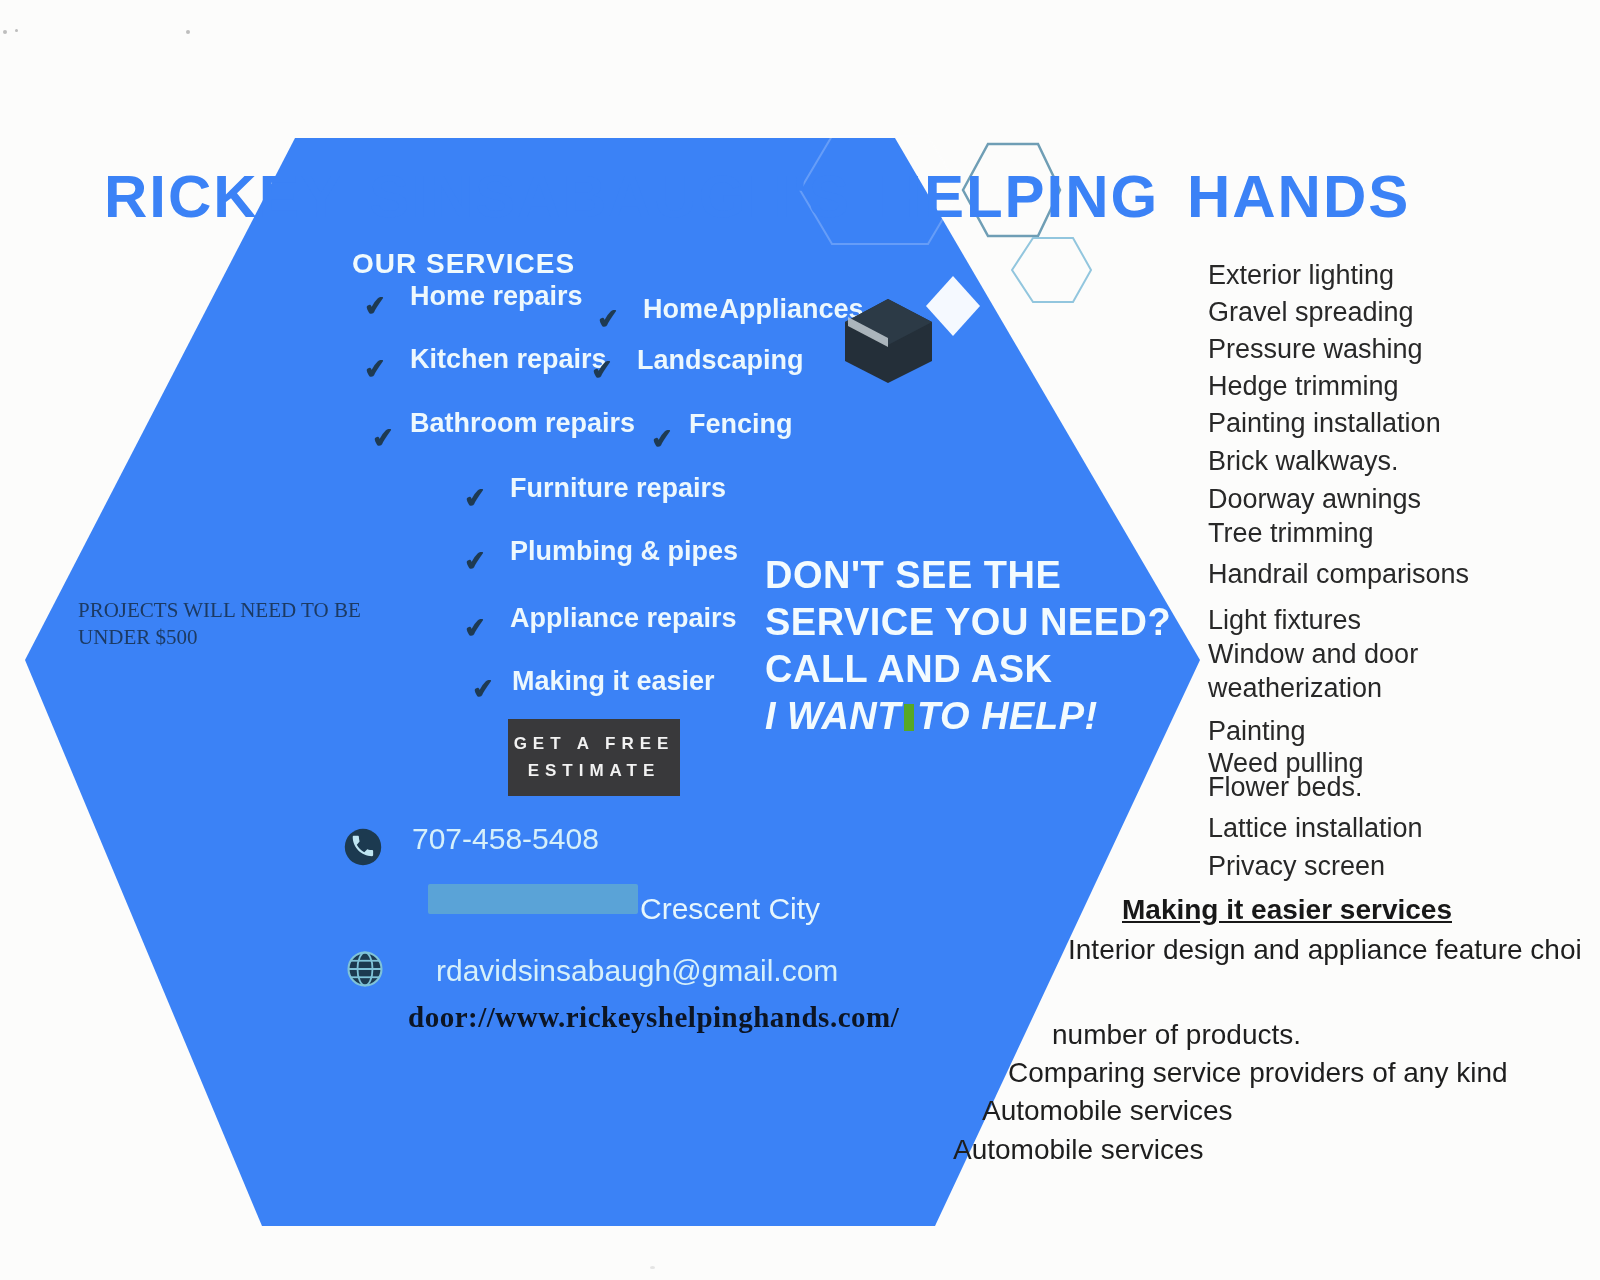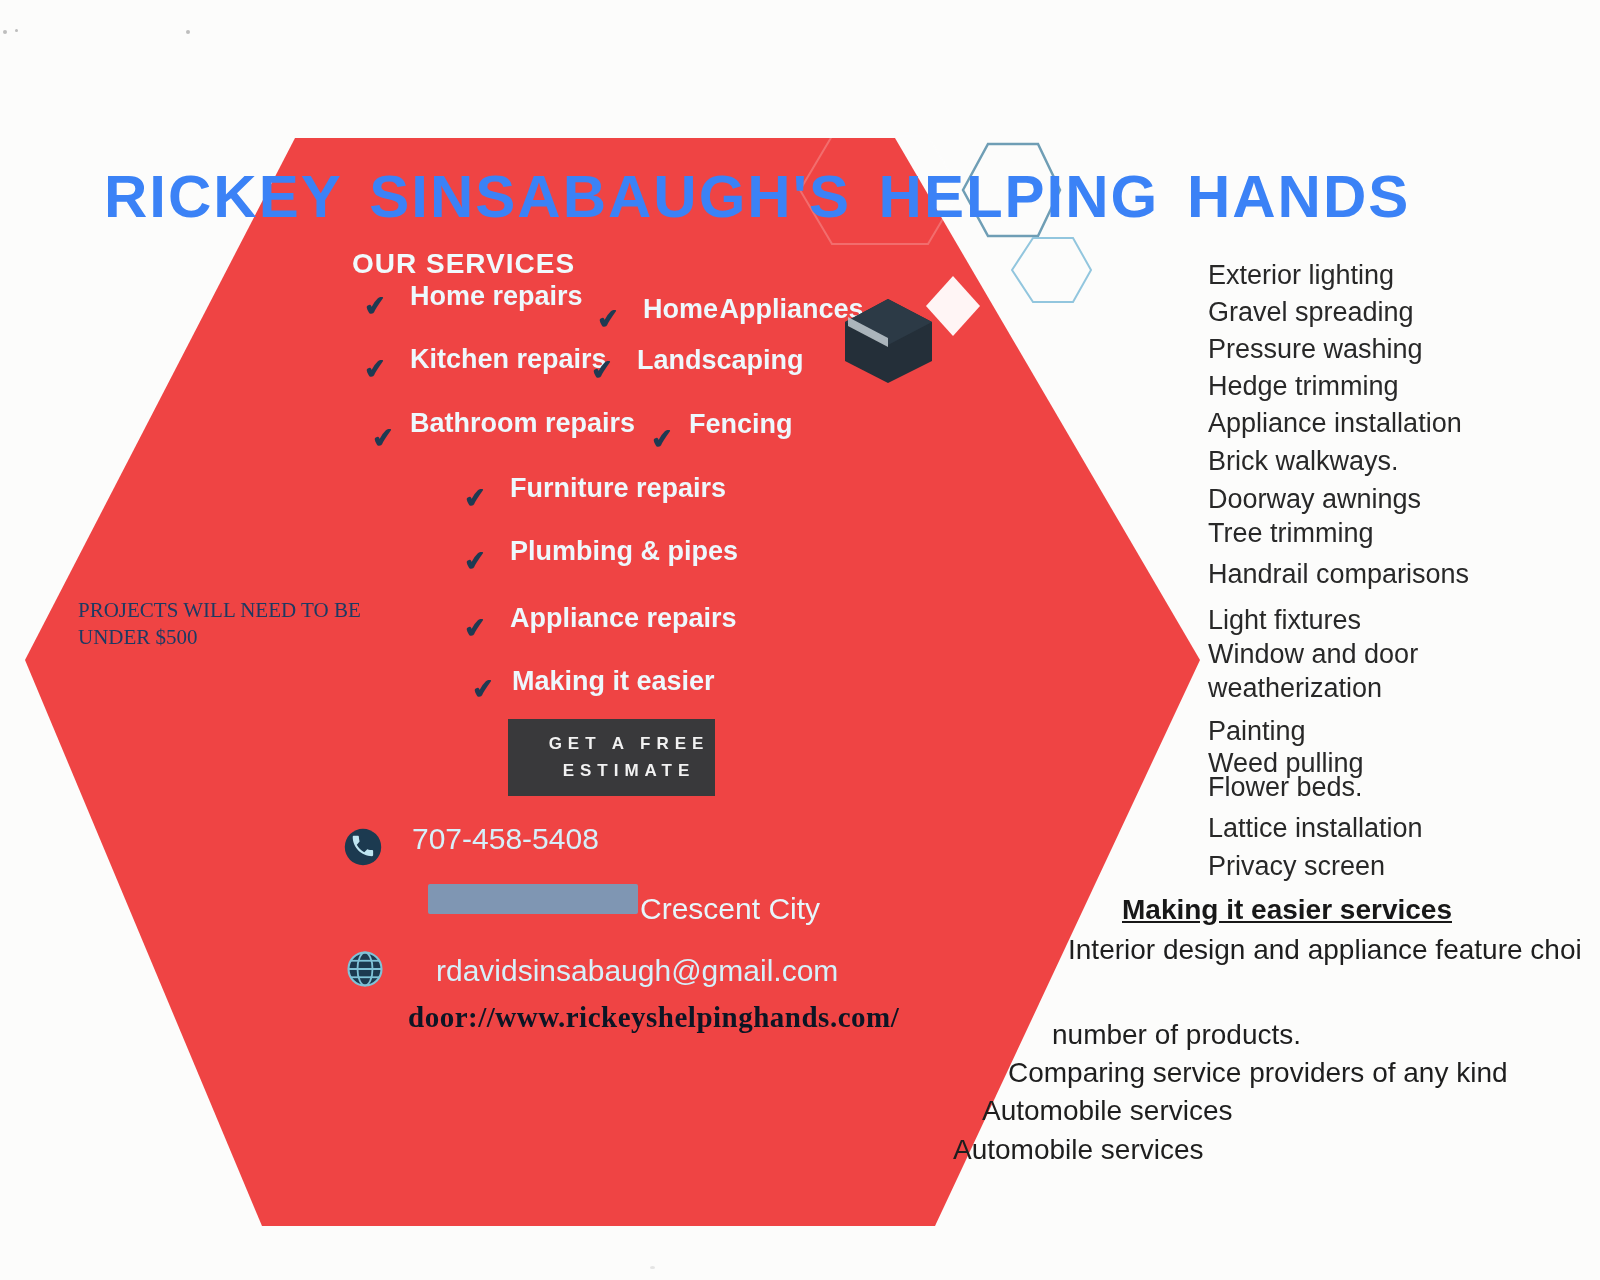--- a/index.html
+++ b/index.html
@@ -1,20 +1,20 @@
 <!DOCTYPE html>
 <html><head>
 <meta charset="utf-8">
 <style>
   html,body{margin:0;padding:0;background:#fbfbf9;}
   .page{position:relative;width:1600px;height:1280px;overflow:hidden;
         background:#fcfcfb;font-family:"Liberation Sans",sans-serif;}
 
   
-  .hex{position:absolute;inset:0;background:#ef4444;
+  .hex{position:absolute;inset:0;background:#3b82f6;
        clip-path:polygon(295px 138px,895px 138px,1200px 660px,935px 1226px,262px 1226px,25px 660px);}
 
   .title{position:absolute;left:104px;top:162px;z-index:6;font-size:60px;font-weight:700;
          color:#3b82f6;letter-spacing:2px;word-spacing:9px;white-space:nowrap;}
 
   .ourserv{position:absolute;left:352px;top:248px;font-size:28px;font-weight:700;
            color:#f0fafd;letter-spacing:1px;white-space:nowrap;}
 
   .svc{position:absolute;color:#edf8fd;font-weight:700;font-size:27px;white-space:nowrap;}
   .svc .chk{position:absolute;left:-46px;top:9px;color:#1e3a52;font-size:27px;
@@ -25,21 +25,21 @@
         font-size:21px;line-height:27px;color:#1c3a63;white-space:nowrap;}
 
   .callout{position:absolute;left:765px;top:552px;color:#f3fbfe;font-weight:700;
            font-size:38px;line-height:47px;letter-spacing:.5px;white-space:nowrap;}
   .callout .it{font-style:italic;}
   .greenbar{display:inline-block;width:10px;height:27px;background:#57a825;
             margin:0 3px;vertical-align:-2px;}
 
   .badge{position:absolute;left:508px;top:719px;width:172px;height:77px;background:#39393b;
          color:#f2f2f2;display:flex;flex-direction:column;justify-content:center;
-         align-items:center;gap:7px;font-weight:700;font-size:17px;letter-spacing:6px;padding-left:35px;}
+         align-items:center;gap:7px;font-weight:700;font-size:17px;letter-spacing:6px;}
 
   .picon{position:absolute;width:38px;height:38px;}
   .num{position:absolute;left:412px;top:822px;font-size:30px;color:#d6f0fa;white-space:nowrap;}
   .redact{position:absolute;left:428px;top:884px;width:210px;height:30px;
           background:#63abd0;opacity:.8;border-radius:2px;}
   .city{position:absolute;left:640px;top:892px;font-size:30px;color:#e6f6fc;white-space:nowrap;}
   .email{position:absolute;left:436px;top:954px;font-size:30px;color:#d6f0fa;white-space:nowrap;}
   .url{position:absolute;left:408px;top:1001px;font-family:"Liberation Serif",serif;
        font-weight:700;font-size:29px;color:#0c1524;letter-spacing:.5px;white-space:nowrap;}
 
@@ -100,20 +100,26 @@
     <div class="svc" style="left:512px;top:666px">
       <span class="chk" style="left:-40px;top:7px">✔</span>
       <span>Making it easier</span>
     </div>
 
     <div class="disc">
       <div>PROJECTS WILL NEED TO BE</div>
       <div>UNDER $500</div>
     </div>
 
+    <div class="callout">
+      <div>DON'T SEE THE</div>
+      <div>SERVICE YOU NEED?</div>
+      <div>CALL AND ASK</div>
+      <div><span class="it">I WANT</span><span class="greenbar"></span><span class="it">TO HELP!</span></div>
+    </div>
 
     <div class="badge">
       <div>GET A FREE</div>
       <div>ESTIMATE</div>
     </div>
 
     <div class="picon" style="left:344px;top:828px">
       <svg width="38" height="38" viewBox="0 0 24 24">
         <circle cx="12" cy="12" r="11.5" fill="#1c3a50"></circle>
         <path fill="#bfe6f2" d="M8.1 10.6c1 2 2.7 3.7 4.7 4.7l1.6-1.6c.2-.2.5-.3.7-.2.8.3 1.7.4 2.6.4.4 0 .7.3.7.7v2.5c0 .4-.3.7-.7.7-6.7 0-12.2-5.5-12.2-12.2 0-.4.3-.7.7-.7h2.5c.4 0 .7.3.7.7 0 .9.1 1.8.4 2.6.1.2 0 .5-.2.7l-1.5 1.7z"></path>
@@ -136,21 +142,21 @@
     <div class="email">rdavidsinsabaugh@gmail.com</div>
     <div class="url">door://www.rickeyshelpinghands.com/</div>
   </div>
 
   <div class="title">RICKEY SINSABAUGH'S HELPING HANDS</div>
 
   <div class="rline" style="top:260px">Exterior lighting</div>
   <div class="rline" style="top:297px">Gravel spreading</div>
   <div class="rline" style="top:334px">Pressure washing</div>
   <div class="rline" style="top:371px">Hedge trimming</div>
-  <div class="rline" style="top:408px">Appliance installation</div>
+  <div class="rline" style="top:408px">Painting installation</div>
   <div class="rline" style="top:446px">Brick walkways.</div>
   <div class="rline" style="top:484px">Doorway awnings</div>
   <div class="rline" style="top:518px">Tree trimming</div>
   <div class="rline" style="top:559px">Handrail comparisons</div>
   <div class="rline" style="top:605px">Light fixtures</div>
   <div class="rline" style="top:639px">Window and door</div>
   <div class="rline" style="top:673px">weatherization</div>
   <div class="rline" style="top:716px">Painting</div>
   <div class="rline" style="top:748px">Weed pulling</div>
   <div class="rline" style="top:772px">Flower beds.</div>

